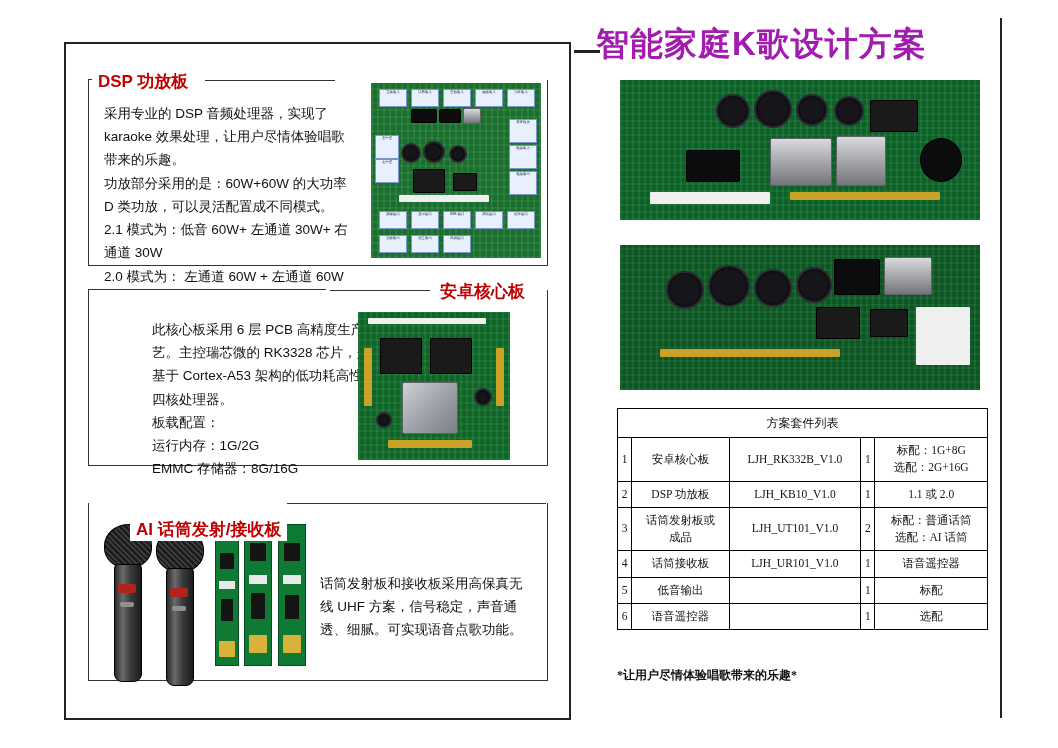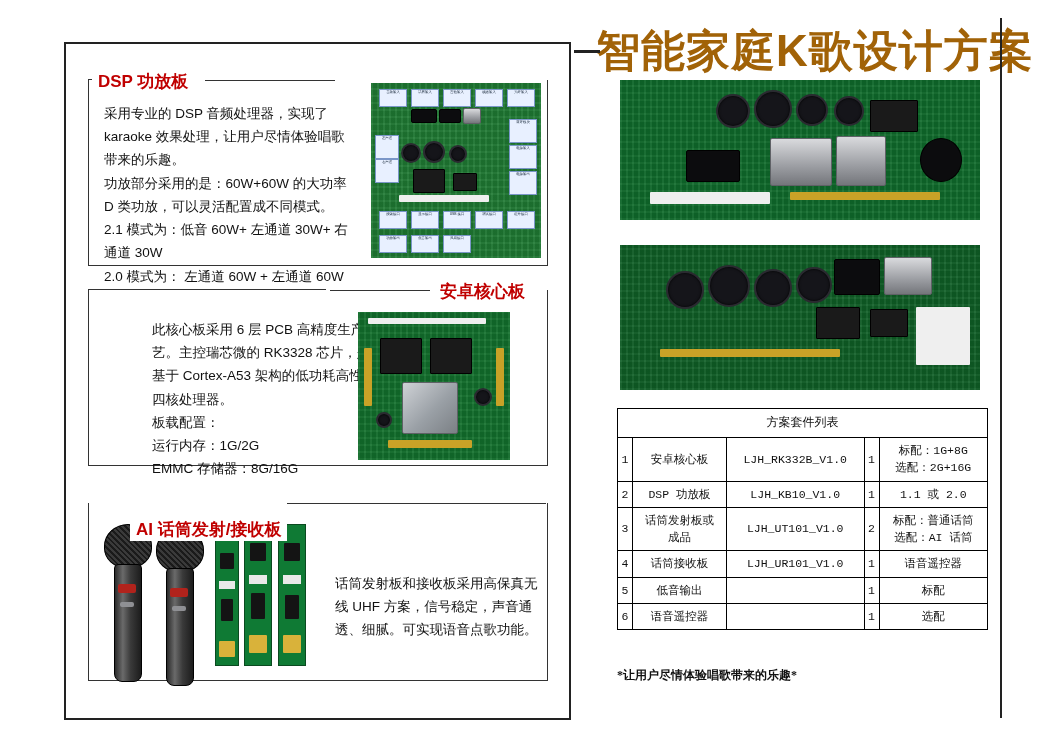--- a/index.html
+++ b/index.html
@@ -20,23 +20,23 @@
     position: absolute;
     inset: 0;
   }
 
   
   .title {
     position: absolute;
     left: 596px;
     top: 22px;
     width: 440px;
-    font-size: 44px;
+    font-size: 33px;
     font-weight: bold;
-    color: #a16207;
+    color: #a21caf;
     letter-spacing: 1px;
     white-space: nowrap;
   }
 
   
   .left-frame {
     position: absolute;
     left: 64px;
     top: 42px;
     width: 503px;
@@ -236,21 +236,21 @@
   
   .table-wrap {
     position: absolute;
     left: 617px;
     top: 408px;
     width: 371px;
   }
   table.parts {
     border-collapse: collapse;
     width: 371px;
-    font-family: Liberation Mono, monospace;
+    font-family: Liberation Serif, serif;
     font-size: 11.5px;
     color: #111;
   }
   table.parts th, table.parts td {
     border: 1px solid #000;
     text-align: center;
     vertical-align: middle;
     padding: 4px 2px;
     line-height: 1.5;
   }
@@ -348,21 +348,21 @@
       <div class="pad" style="left:30px; top:128px; width:84px; height:8px;"></div>
       <div class="cap" style="left:116px; top:76px; width:14px; height:14px;"></div>
       <div class="cap" style="left:18px;  top:100px; width:12px; height:12px;"></div>
     </div>
   </div>
 
   <div class="section">
     <div class="sec-label" style="left:90px; top:518px;margin-left:40px;">AI 话筒发射/接收板</div>
     <div class="join-rule" style="left:287px; top:503px; width:259px;"></div>
     <div class="sec-box" style="left:88px; top:503px; width:458px; height:177px; border-top:none;"></div>
-    <div class="body-text" style="left:335px; top:572px; width:205px;">话筒发射板和接收板采用高保真无线 UHF 方案，信号稳定，声音通透、细腻。可实现语音点歌功能。</div>
+    <div class="body-text" style="left:320px; top:572px; width:205px;">话筒发射板和接收板采用高保真无线 UHF 方案，信号稳定，声音通透、细腻。可实现语音点歌功能。</div>
 
     <div class="mic" style="left:104px; top:524px; width:46px; height:160px;">
       <div class="mic-head"></div>
       <div class="mic-body"></div>
       <div class="mic-red"></div>
       <div class="mic-btn"></div>
     </div>
     <div class="mic" style="left:156px; top:528px; width:46px; height:160px;">
       <div class="mic-head"></div>
       <div class="mic-body"></div>

